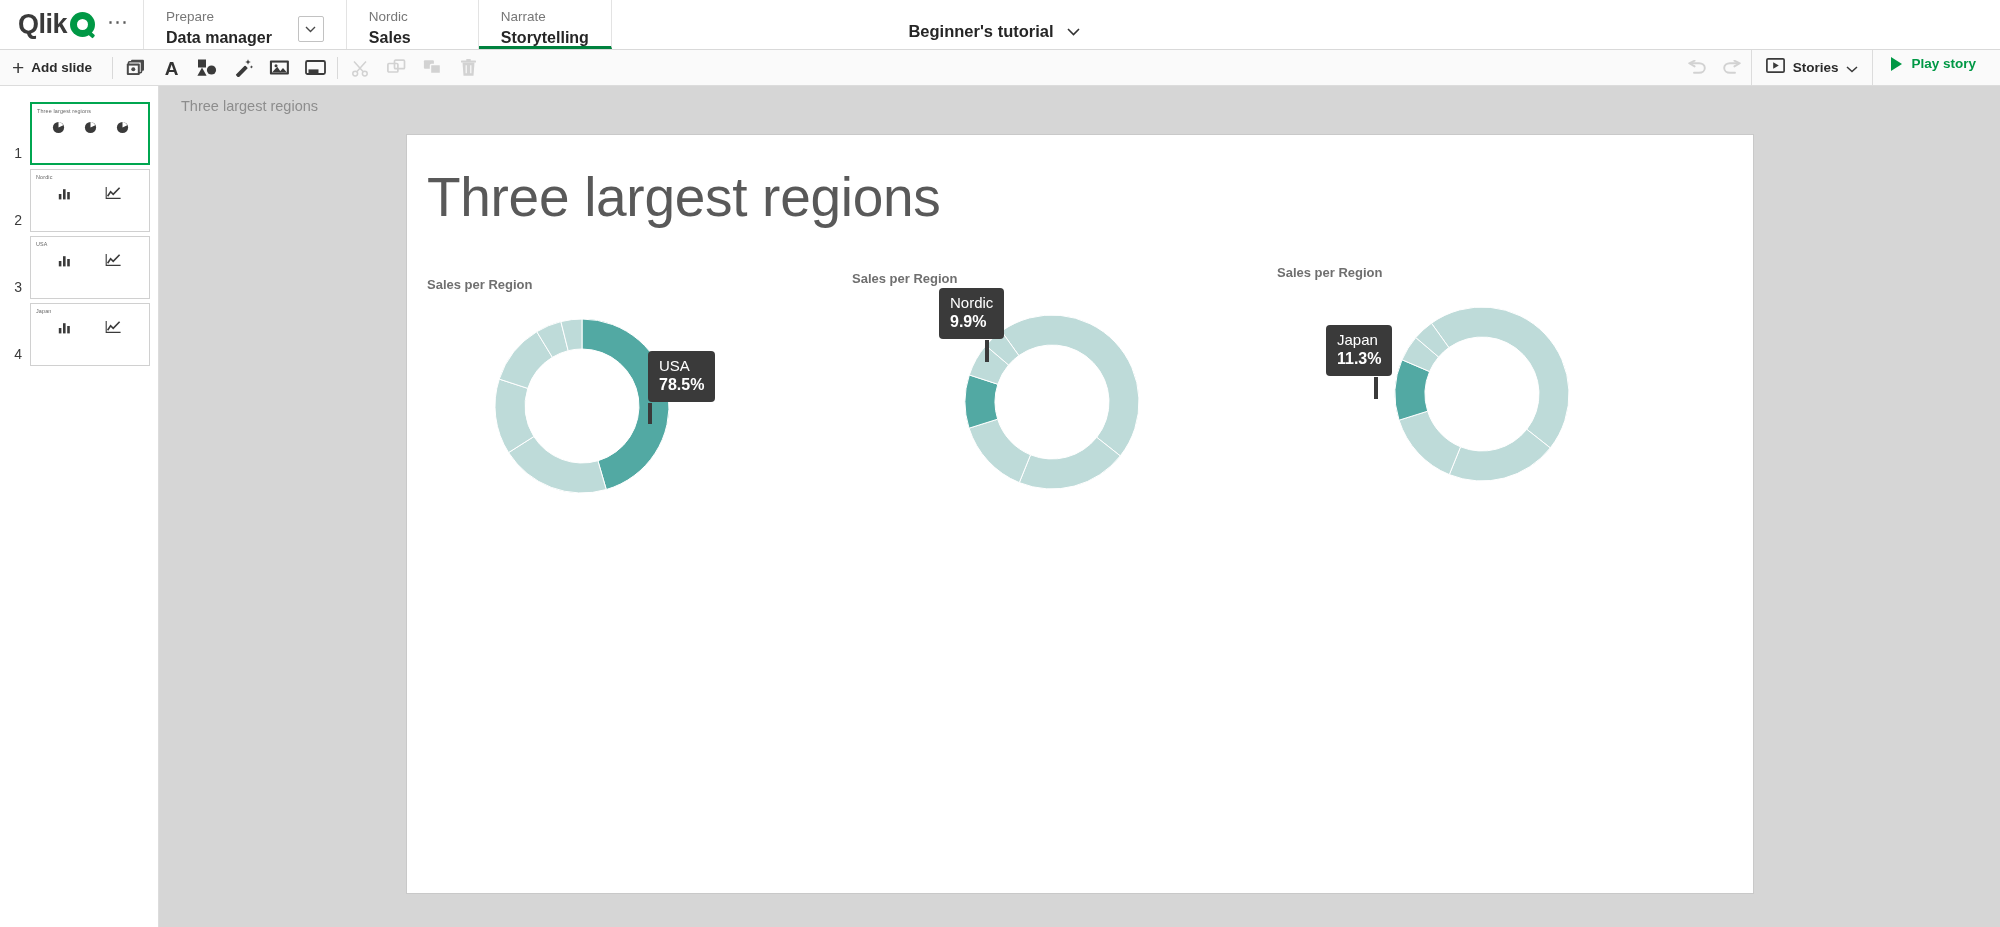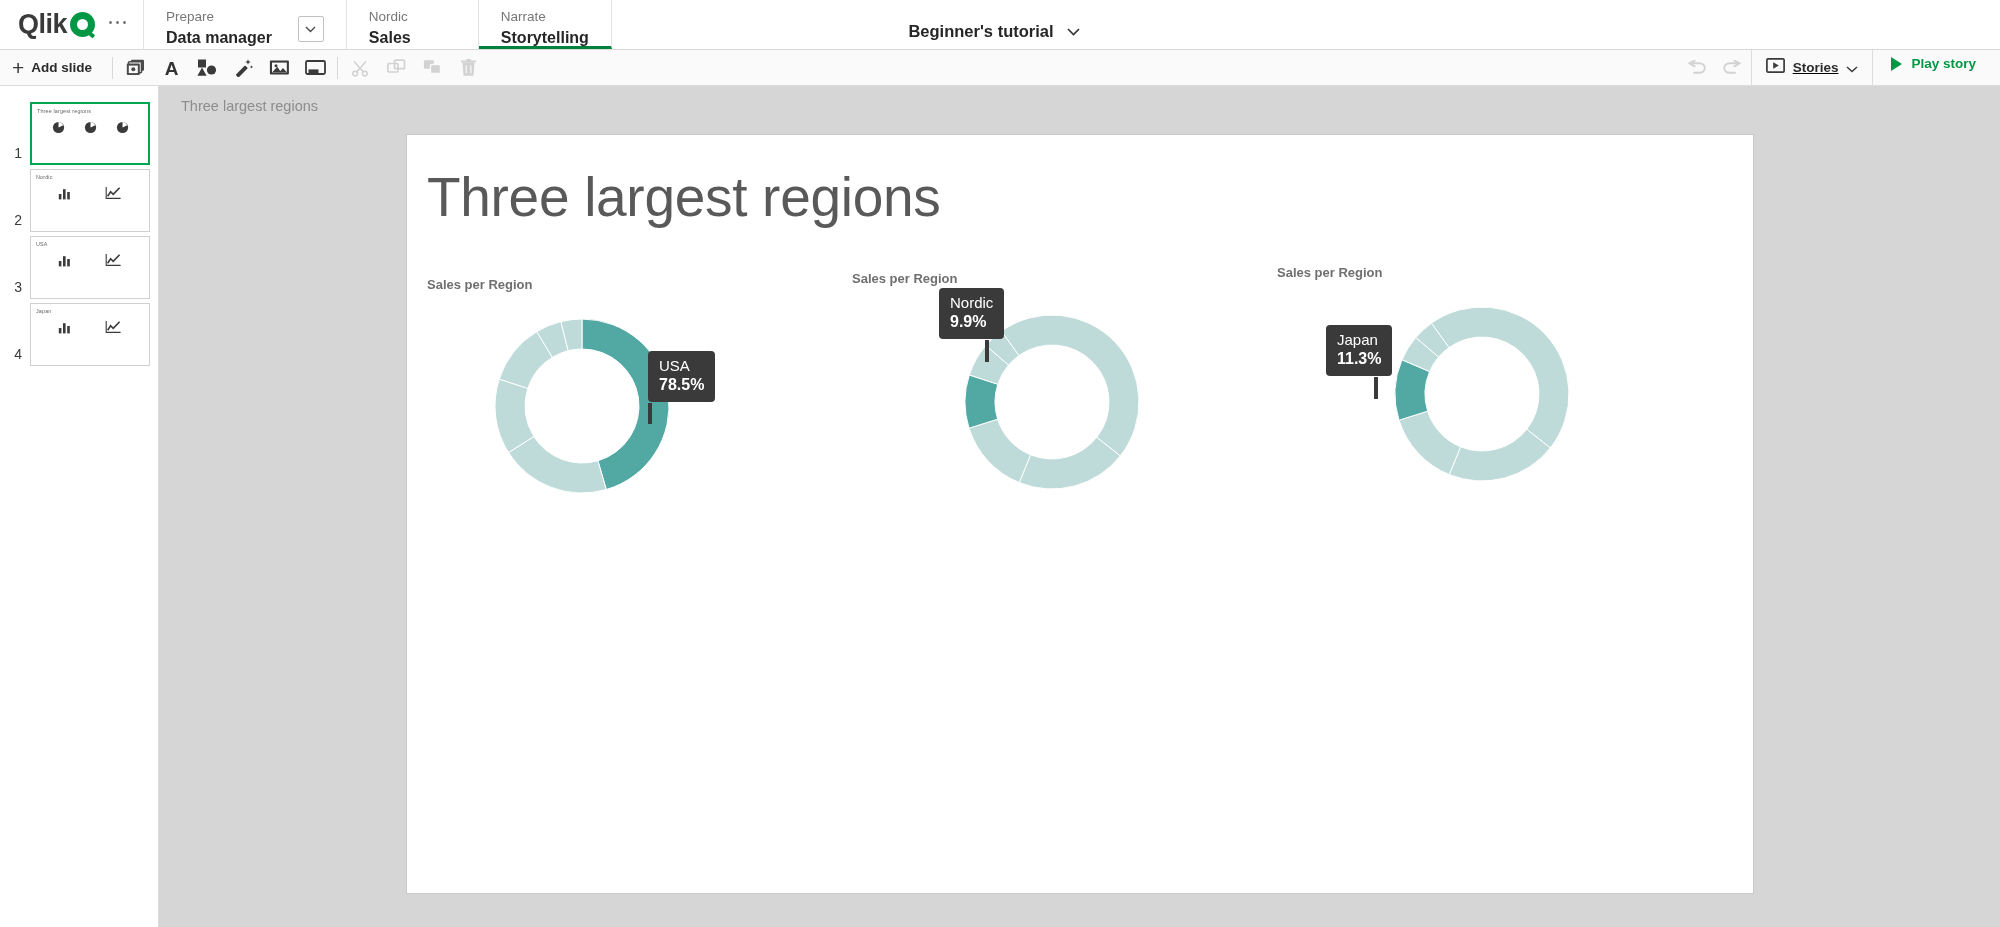--- a/index.html
+++ b/index.html
@@ -97,21 +97,20 @@
     display: flex; align-items: center; justify-content: center;
     cursor: pointer;
   }
   .tb-btn svg { display: block; }
   .tb-btn.disabled { cursor: default; }
   .stories-btn {
     display: flex; align-items: center; gap: 8px;
     padding: 0 14px; height: 100%;
     border-left: 1px solid #dcdcdc;
     cursor: pointer;
-    text-decoration: underline;
   }
   .stories-btn .lbl { font-size: 13.5px; color: #2b2b2b; font-weight: bold; }
   .play-btn {
     display: flex; align-items: center; gap: 9px;
     padding: 0 24px 8px 18px; height: 100%;
     border-left: 1px solid #dcdcdc;
     cursor: pointer;
   }
   .play-btn .lbl { font-size: 13.5px; color: #009845; font-weight: bold; }
   .tri-play {

